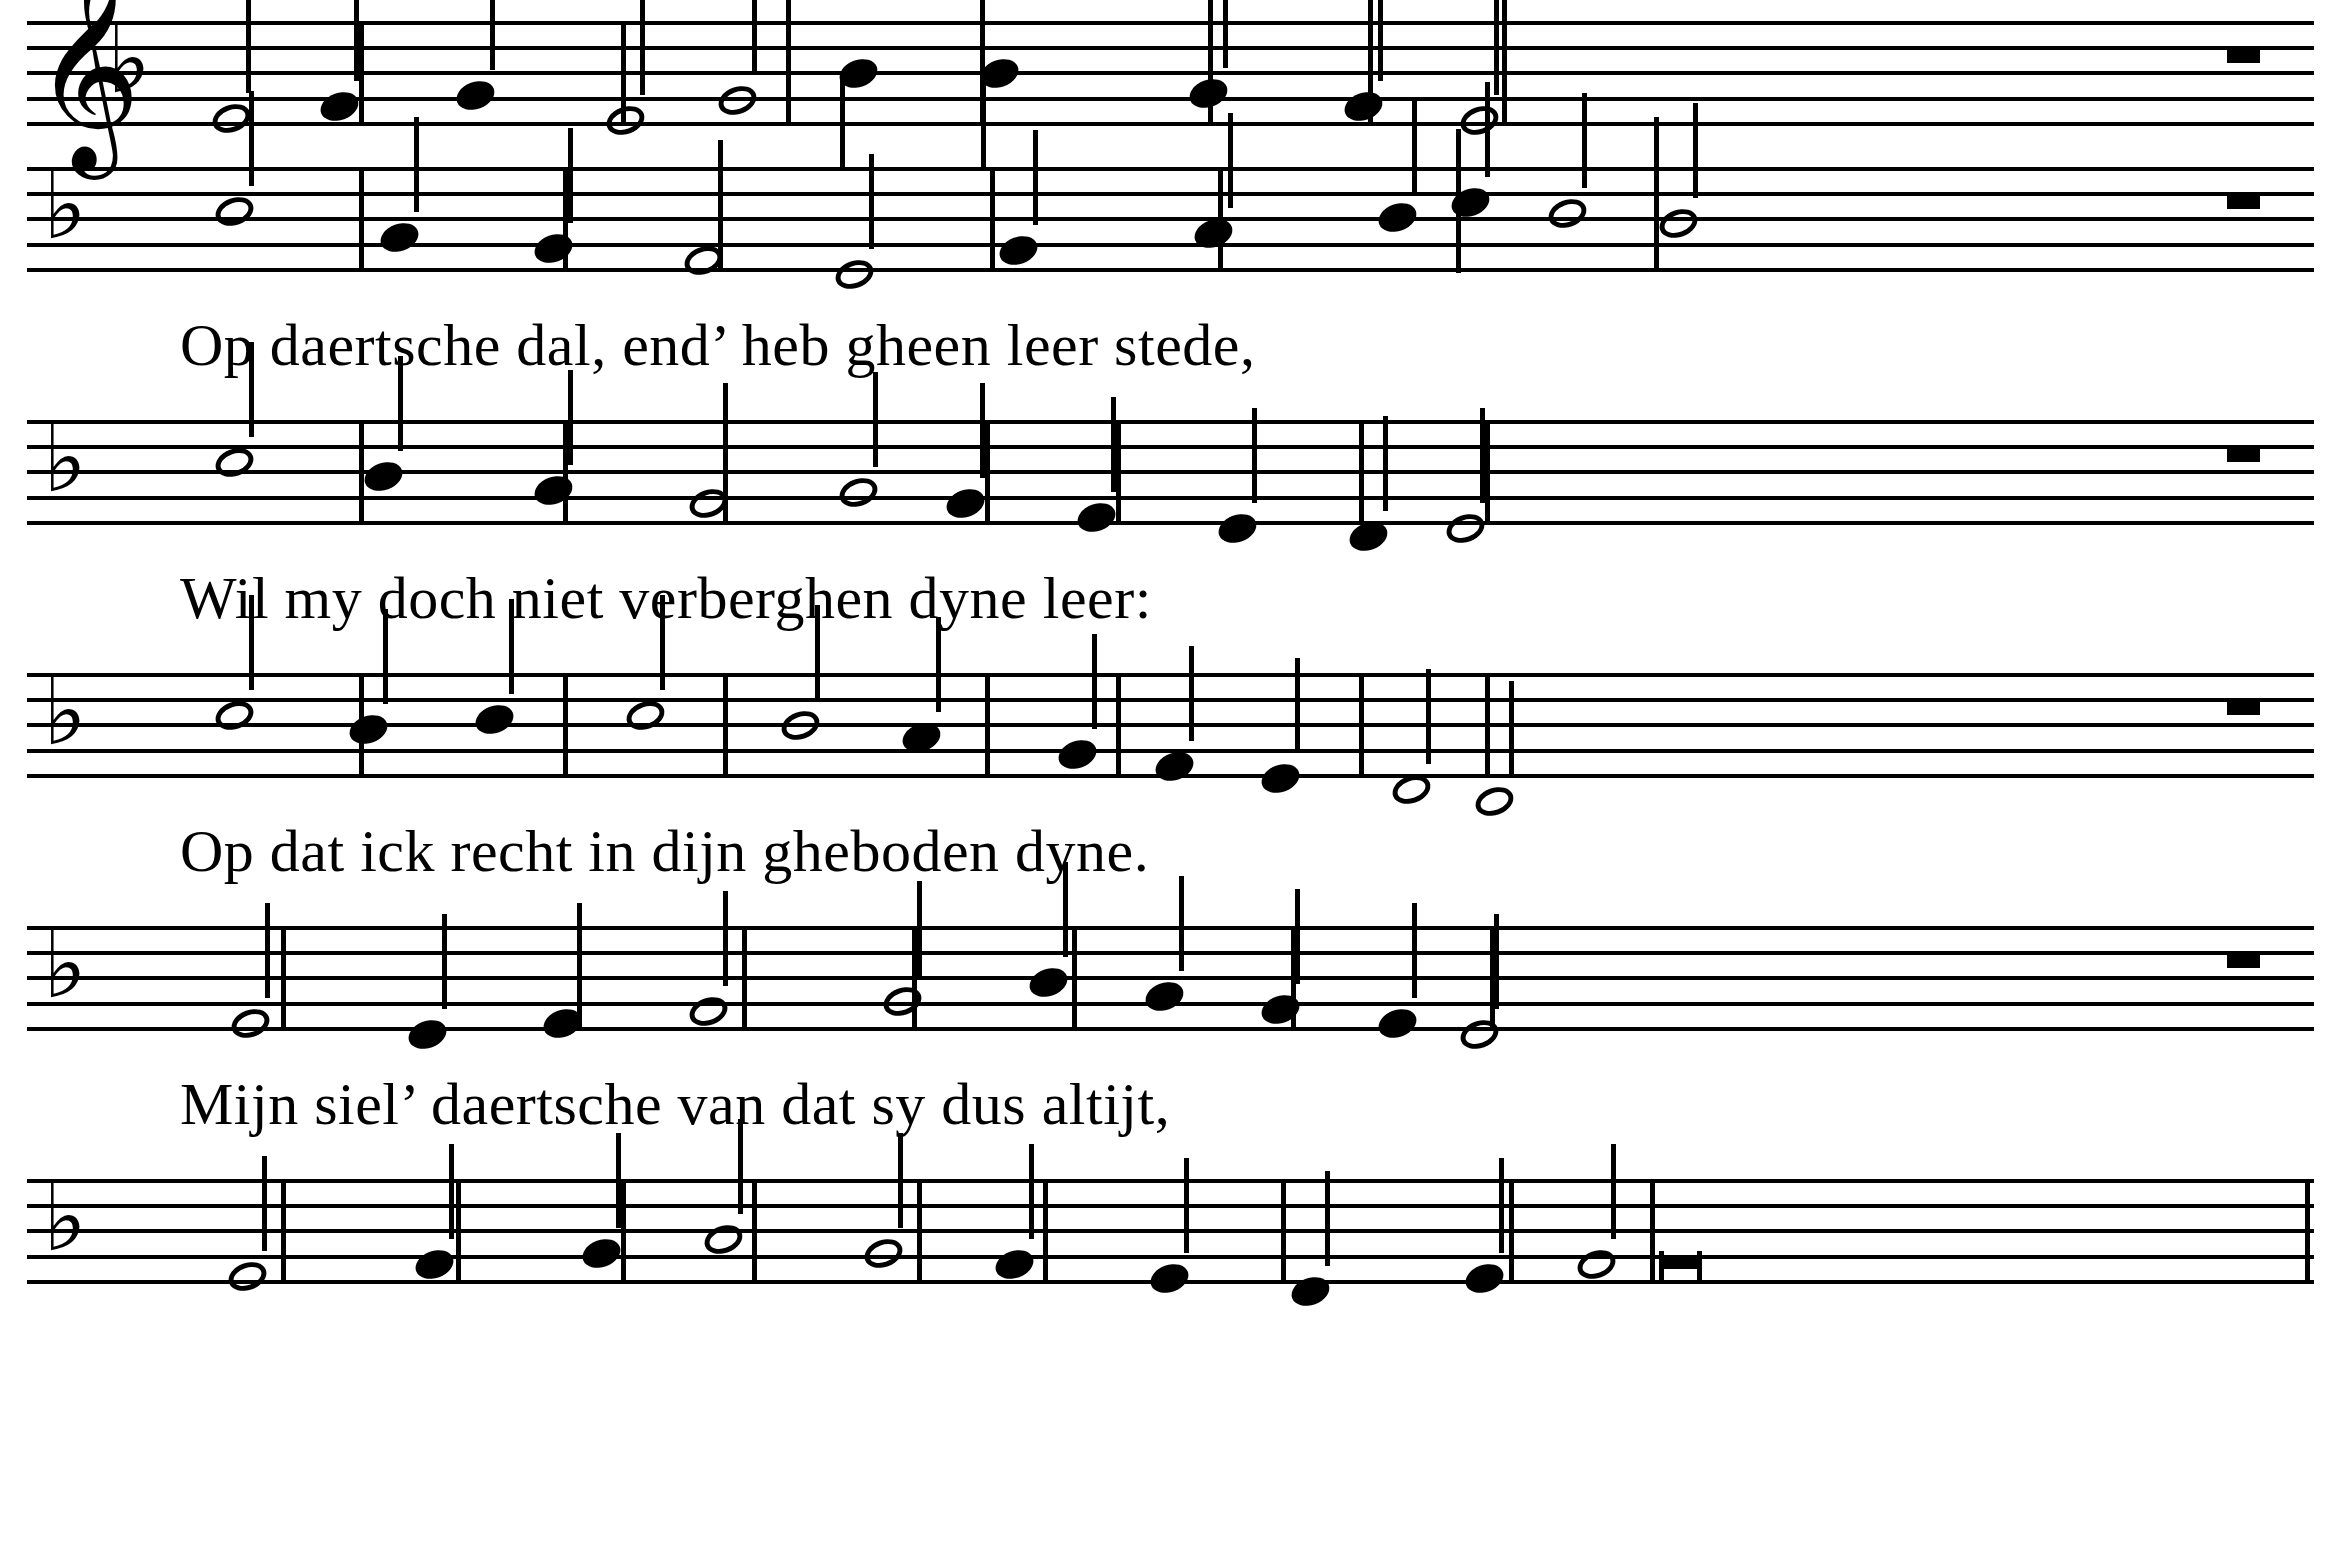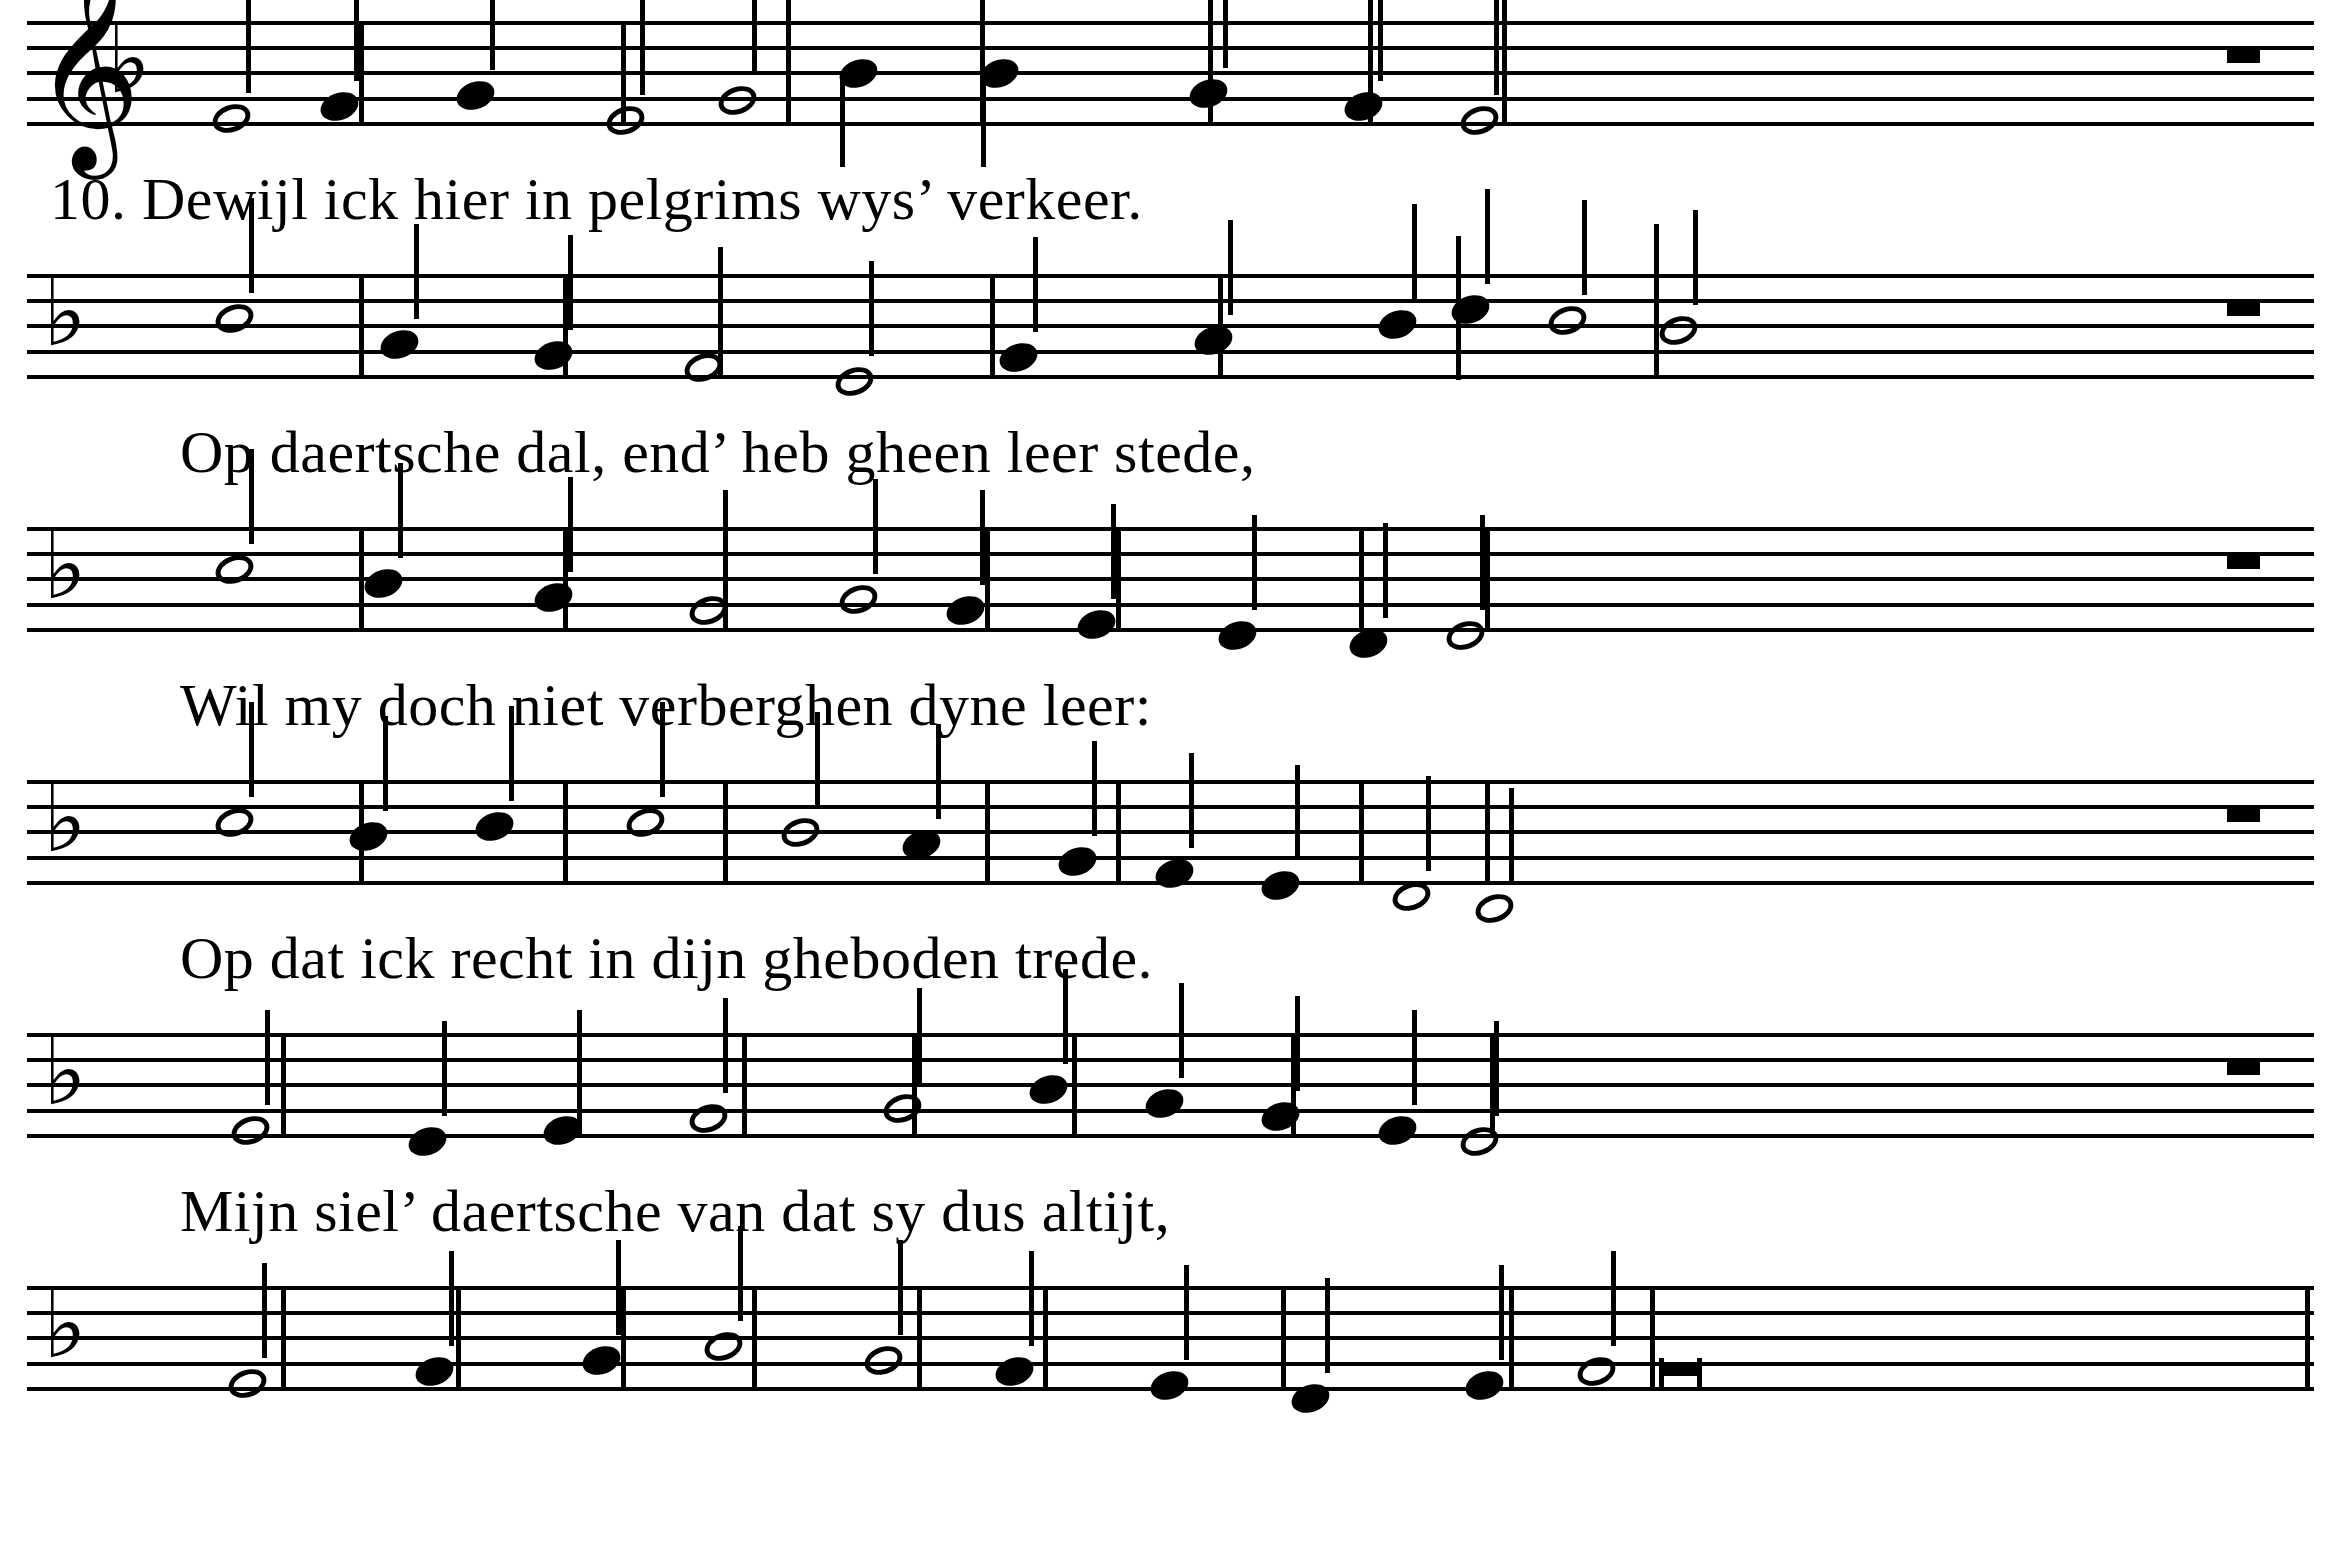--- a/index.html
+++ b/index.html
@@ -205,23 +205,20 @@
         <div class="head"></div>
         <div class="stem up"></div>
       </div>
       <div class="note open" style="left:1460px; top:107px;">
         <div class="head"></div>
         <div class="stem up"></div>
       </div>
 
       <div class="rest-bar" style="left:2227px; top:47px;"></div>
     </div>
-    <div class="lyric-row lyric-indent-0">
-      <span class="lyric">10. Dewijl ick hier in pelgrims wys’ verkeer.</span>
-    </div>
   </div>
 
   <div class="system">
     <div class="staff-wrap">
       <div class="staff">
         <div class="line l0"></div>
         <div class="line l1"></div>
         <div class="line l2"></div>
         <div class="line l3"></div>
         <div class="line l4"></div>
@@ -415,21 +412,21 @@
         <div class="stem up"></div>
       </div>
       <div class="note open" style="left:1475px; top:136px;">
         <div class="head"></div>
         <div class="stem up"></div>
       </div>
 
       <div class="rest-bar" style="left:2227px; top:47px;"></div>
     </div>
     <div class="lyric-row lyric-indent-1">
-      <span class="lyric">Op dat ick recht in dijn gheboden trede.</span>
+      <span class="lyric">Op dat ick recht in dijn gheboden dyne.</span>
     </div>
   </div>
 
   <div class="system">
     <div class="staff-wrap">
       <div class="staff">
         <div class="line l0"></div>
         <div class="line l1"></div>
         <div class="line l2"></div>
         <div class="line l3"></div>

